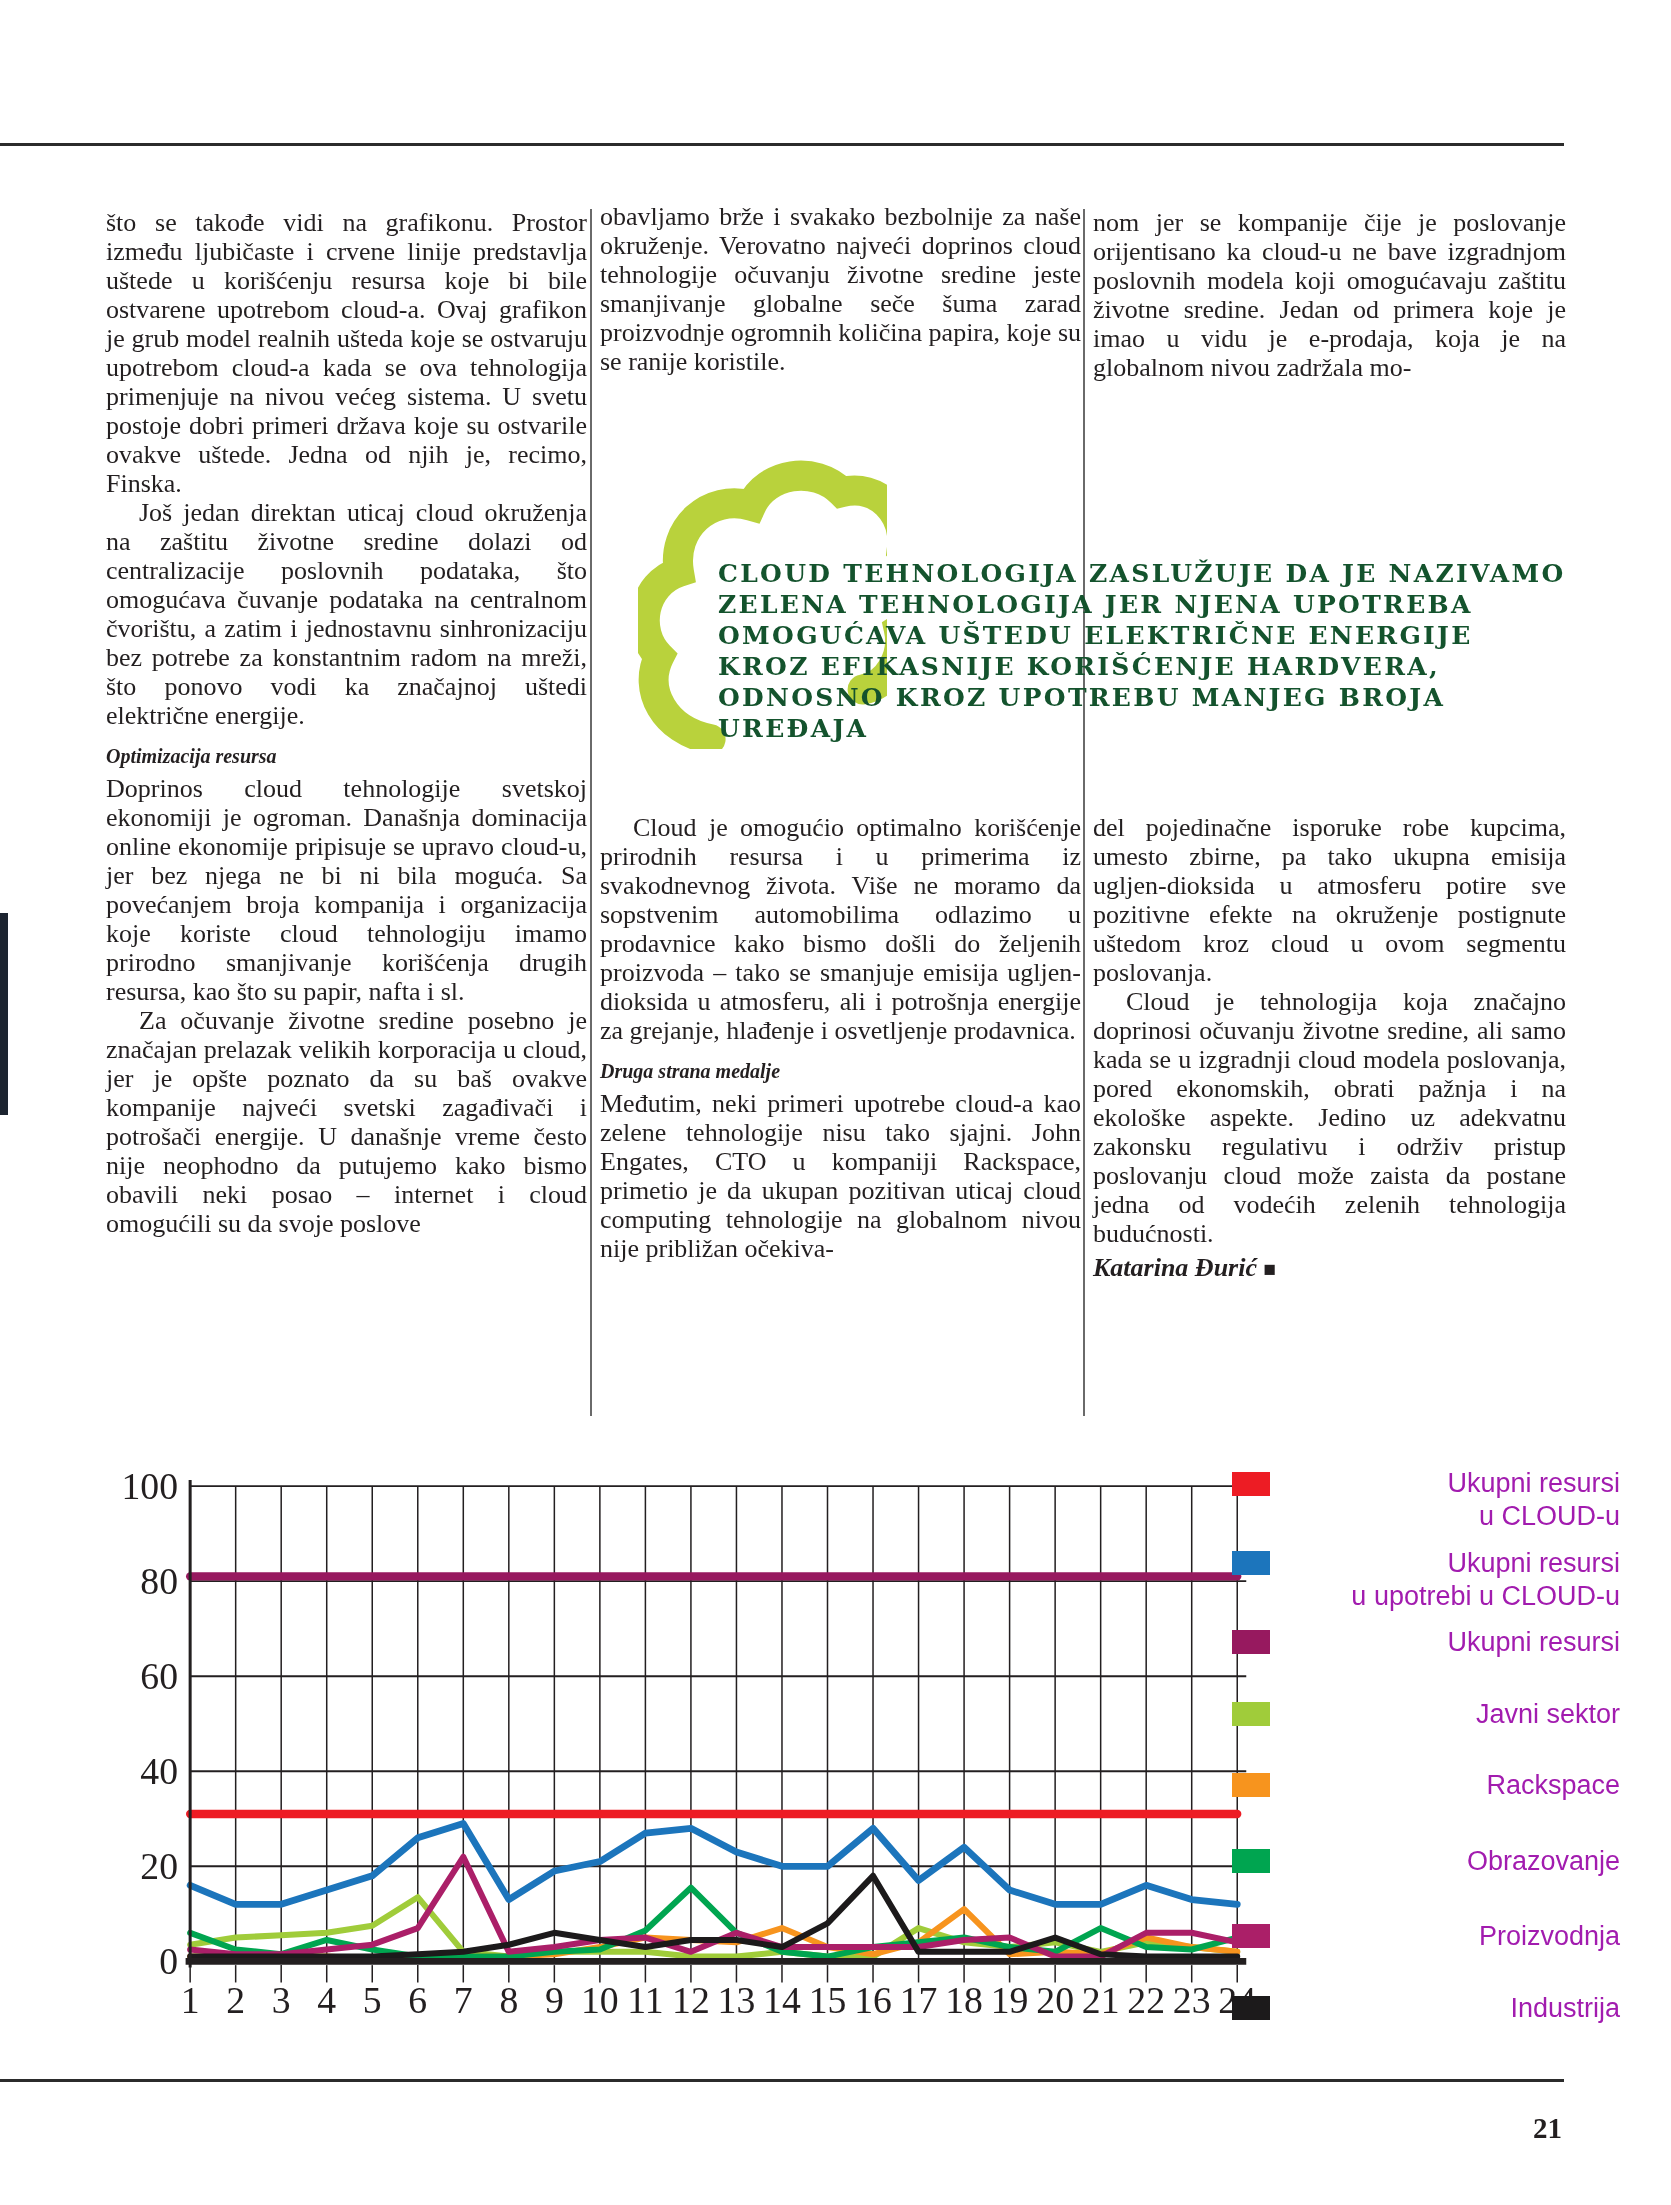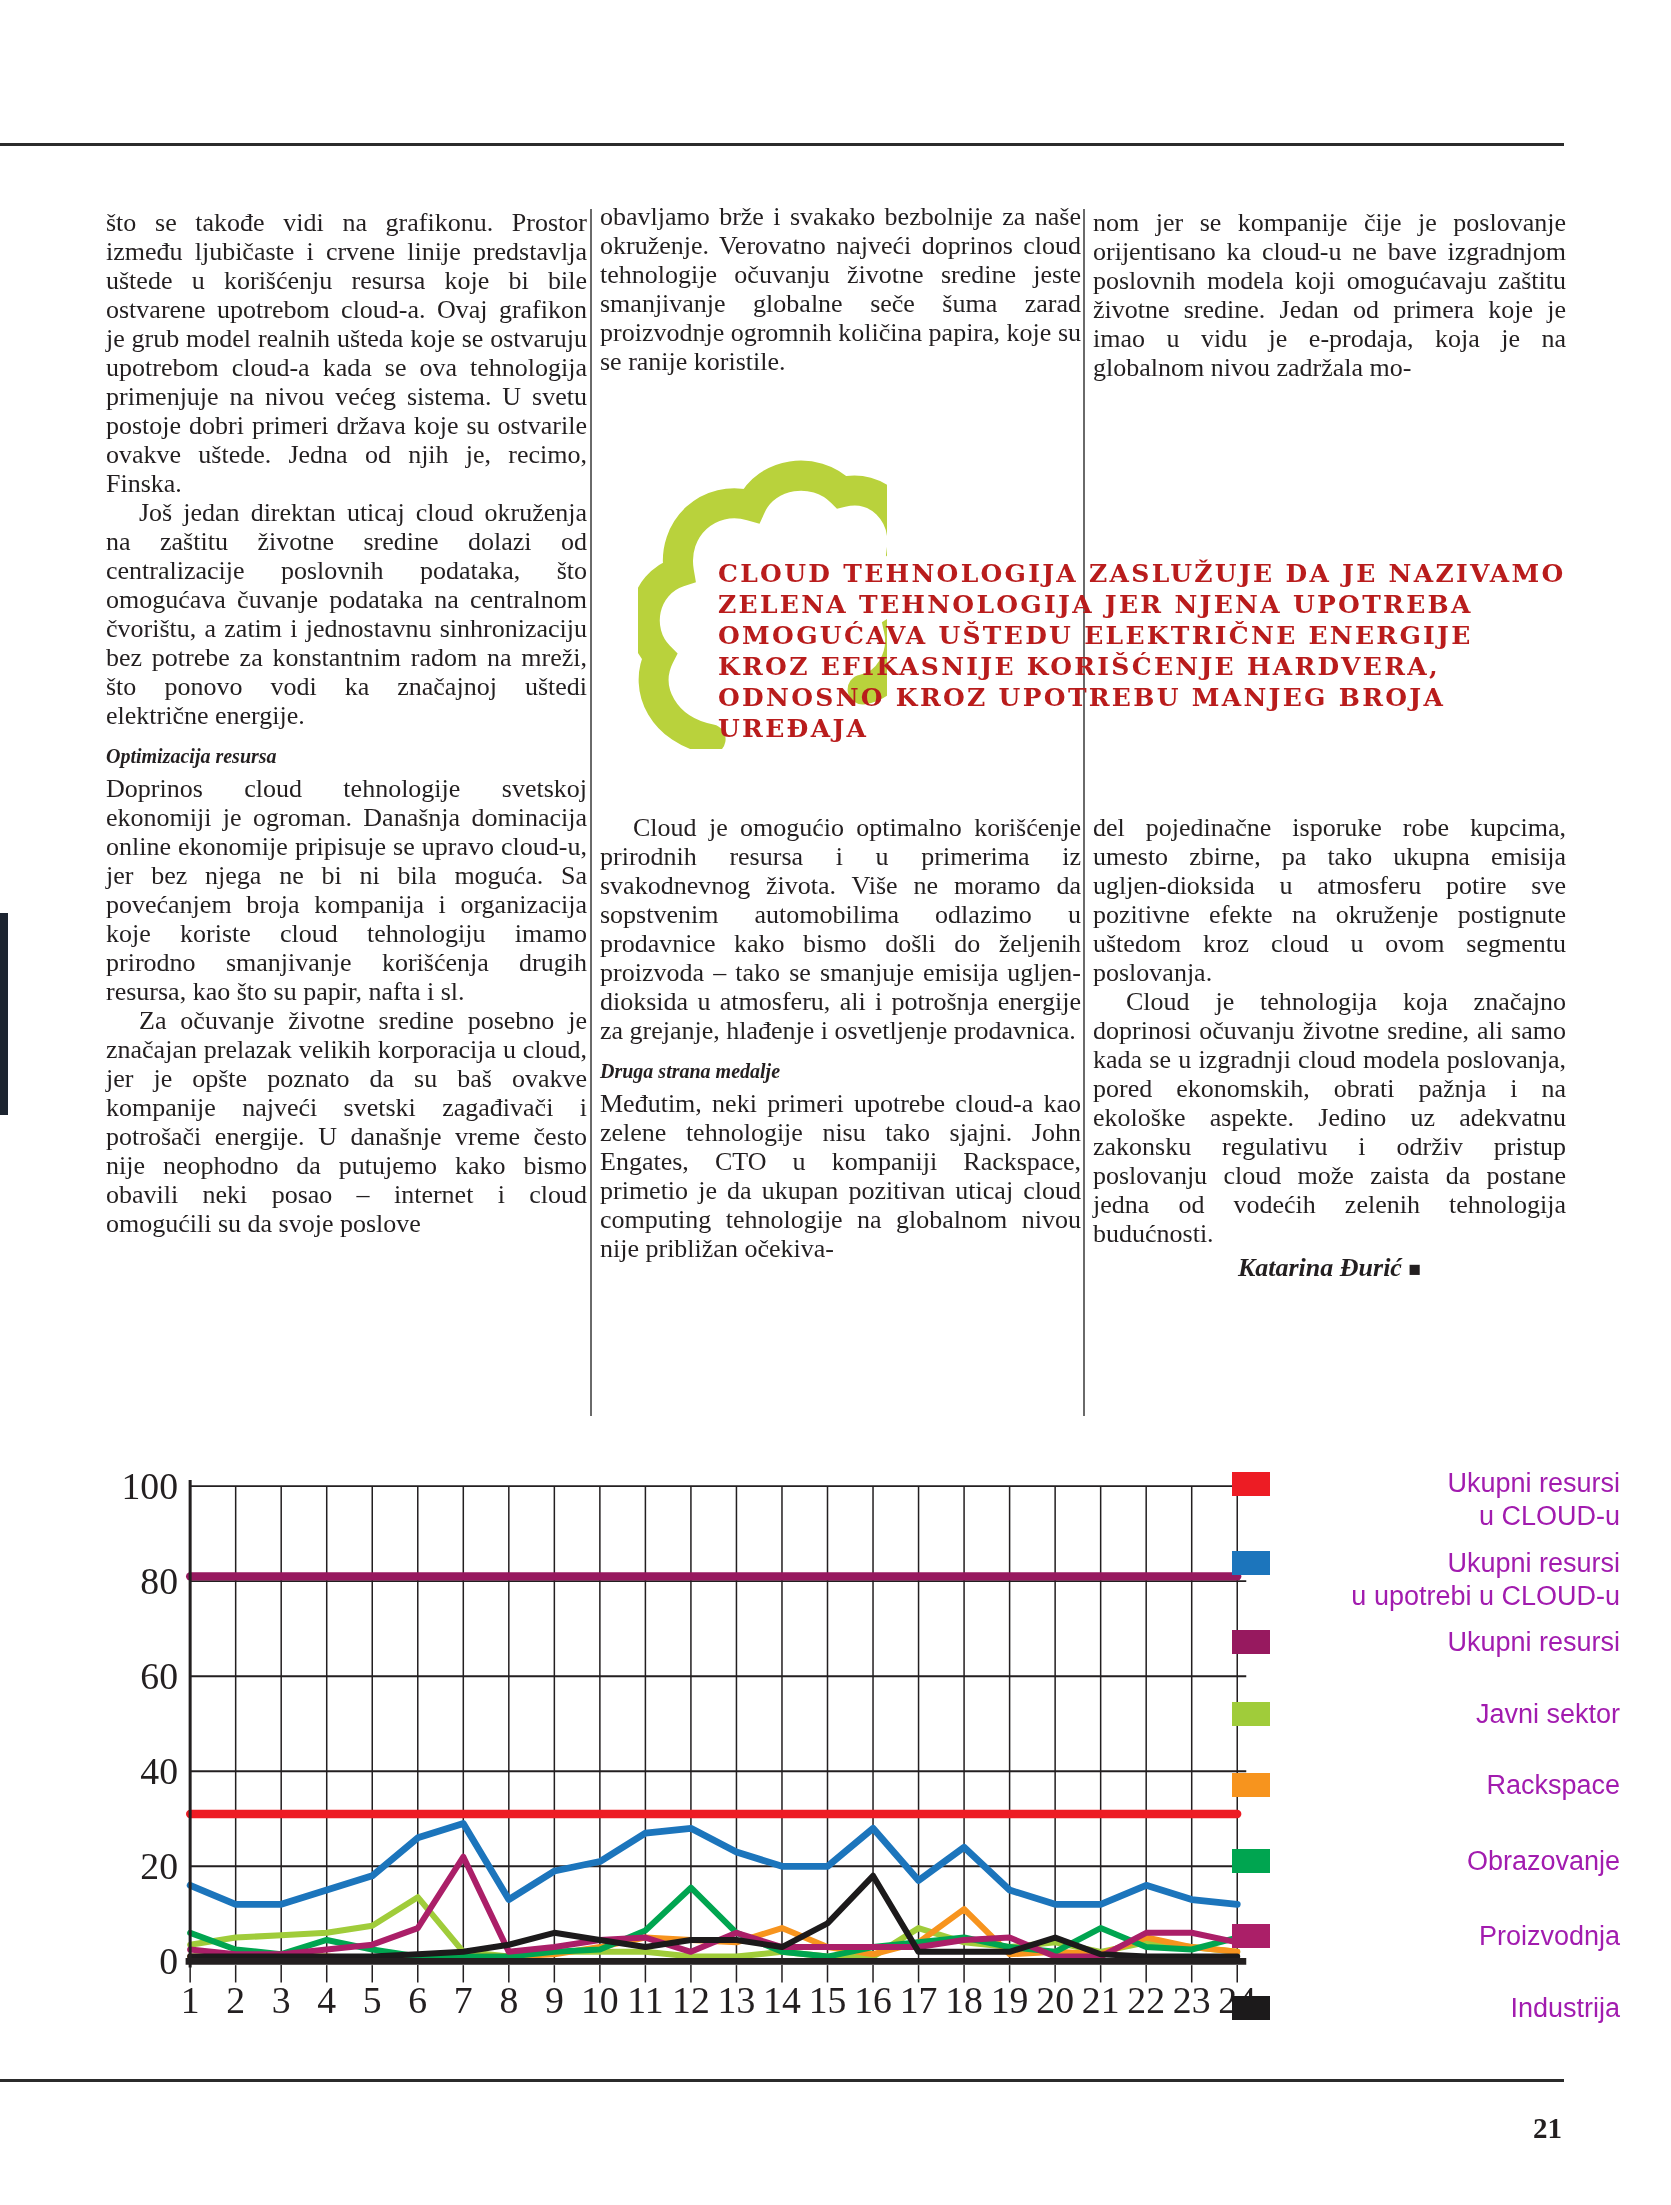--- a/index.html
+++ b/index.html
@@ -25,31 +25,31 @@
   .subhead{
     font-weight:bold;font-style:italic;
     font-size:20px;line-height:30px;margin:10.6px 0 3px 0;text-align:left;
   }
   .col-1{left:106px;top:208px;width:481px;font-family:Liberation Serif, serif;}
   .col-2-top{left:600px;top:202px;width:481px;}
   .col-3-top{left:1093px;top:208px;width:473px;}
   .col-2-bottom{left:600px;top:813px;width:481px;}
   .col-3-bottom{left:1093px;top:813px;width:473px;}
   .author-line{
-    text-align:center;font-weight:bold;font-style:italic;
+    text-align:left;font-weight:bold;font-style:italic;
     margin-top:4.5px;font-size:26px;
   }
   .end-mark{font-style:normal;font-size:21px;letter-spacing:0;}
 
   .cloud-wrap{position:absolute;left:638px;top:459px;width:249px;height:290px;}
   .pullquote-text{
     position:absolute;left:718px;top:558px;width:856px;
     font-family:"DejaVu Serif","Liberation Serif",serif;
     font-weight:bold;font-size:25px;line-height:31px;letter-spacing:2.3px;
-    text-align:left;color:#b91c1c;
+    text-align:left;color:#14532d;
   }
 
   .chart-svg{position:absolute;left:0;top:0;pointer-events:none;}
   .axis-label{font-family:"Liberation Serif",serif;font-size:50px;fill:#231f20;}
 
   .legend{position:absolute;left:1232px;top:1464px;width:407px;height:573px;}
   .legend-item{position:absolute;left:0;}
   .legend-swatch{position:absolute;left:0;top:0;width:38px;height:24px;}
   .legend-label{
     position:absolute;left:56px;top:-4.5px;width:332px;

